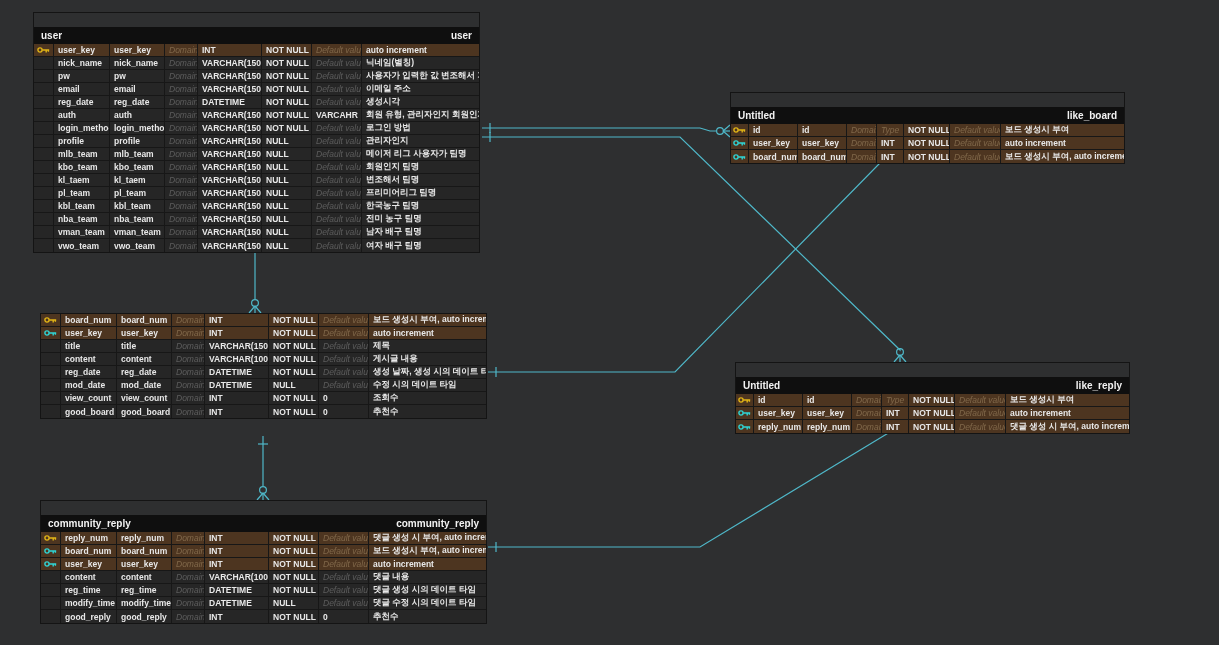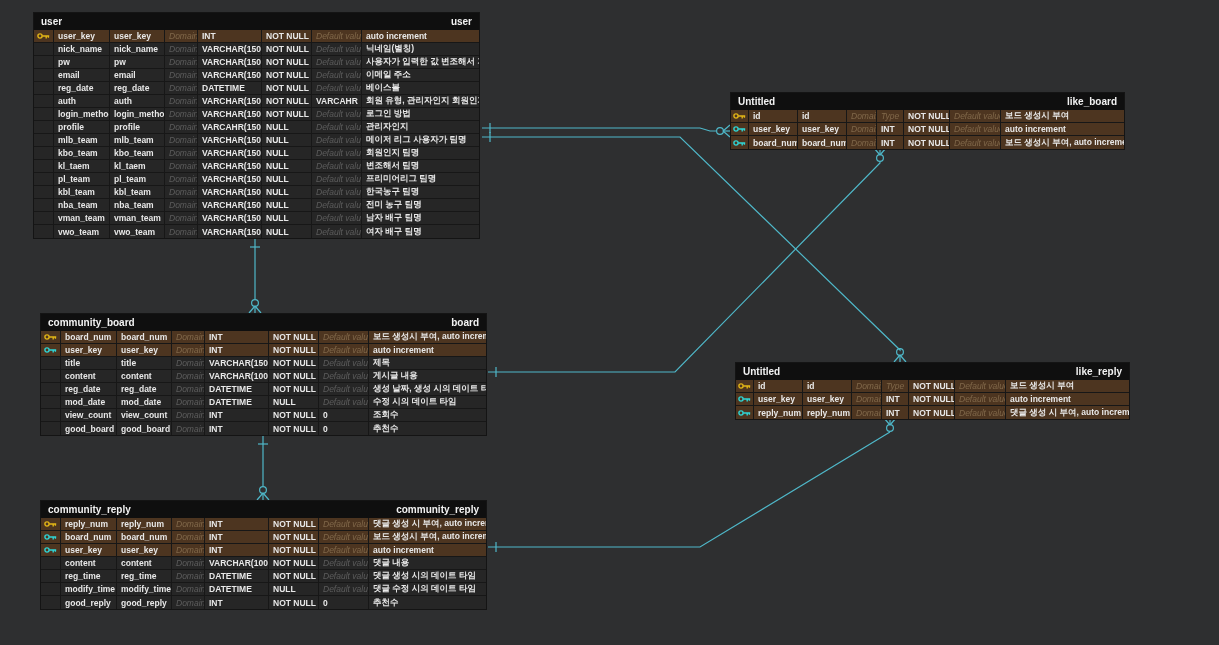--- a/index.html
+++ b/index.html
@@ -2,21 +2,21 @@
 <html><head>
 <meta charset="utf-8">
 <style>
   html,body{margin:0;padding:0;background:#2e2f30;}
   #canvas{position:relative;width:1219px;height:645px;background:#2e2f30;overflow:hidden;
           font-family:"Liberation Sans",sans-serif;}
   #rel-layer{position:absolute;left:0;top:0;z-index:0;}
   .erd-table{position:absolute;z-index:1;border:1px solid #141414;box-sizing:border-box;
              font-size:9px;color:#e8e8e8;}
   .tbl-header{display:flex;justify-content:space-between;align-items:center;height:17px;
-              background:#0f0f0f;color:#f2f2f2;font-weight:bold;font-size:10px;padding:0 7px;}
+              background:#0f0f0f;color:#f2f2f2;font-weight:bold;font-size:10px;padding:0 7px;margin-top:14px;}
   .tbl-body{background:#1d4ed8;}
   .tbl-row{display:flex;height:13px;background:#262626;border-bottom:1px solid #171717;
            box-sizing:border-box;align-items:stretch;}
   .tbl-row:last-child{border-bottom:none;}
   .tbl-row.row-hl{background:#4d3520;}
   .cell{display:flex;align-items:center;padding:0 4px;border-right:1px solid #171717;
         box-sizing:border-box;white-space:nowrap;overflow:hidden;font-weight:600;font-size:8.5px;}
   .cell.icon-cell{justify-content:center;padding:0 2px;}
   .cell.comment-cell{flex:1;border-right:none;}
   .ph{color:#5d5d5d;font-style:italic;font-weight:400;}
@@ -198,21 +198,21 @@
           <div class="cell" style="width: 64px;">
             <span>DATETIME</span>
           </div>
           <div class="cell" style="width: 50px;">
             <span>NOT NULL</span>
           </div>
           <div class="cell" style="width: 50px;">
             <span class="ph">Default value</span>
           </div>
           <div class="cell comment-cell">
-            <span>베이스볼</span>
+            <span>생성시각</span>
           </div>
         </div>
         <div class="tbl-row">
           <div class="cell icon-cell" style="width: 20px;"></div>
           <div class="cell" style="width: 56px;">
             <span>auth</span>
           </div>
           <div class="cell" style="width: 55px;">
             <span>auth</span>
           </div>
@@ -563,24 +563,20 @@
           <div class="cell" style="width: 51px;">
             <span class="ph">Default value</span>
           </div>
           <div class="cell comment-cell">
             <span>보드 생성시 부여, auto increment</span>
           </div>
         </div>
       </div>
     </div>
     <div class="erd-table" style="left: 40px; top: 313px; width: 447px;">
-      <div class="tbl-header">
-        <span>community_board</span>
-        <span>board</span>
-      </div>
       <div class="tbl-body">
         <div class="tbl-row row-hl">
           <div class="cell icon-cell" style="width: 20px;">
             <svg class="key-svg" width="13" height="8" viewBox="0 0 13 8">
               <circle cx="3" cy="4" r="2.1" fill="none" stroke="#e3b616" stroke-width="1.4"></circle>
               <path d="M5.2 4 H12.2 M9.2 4 V6.6 M11.4 4 V5.8" fill="none" stroke="#e3b616" stroke-width="1.4"></path>
             </svg>
           </div>
           <div class="cell" style="width: 56px;">
             <span>board_num</span>

